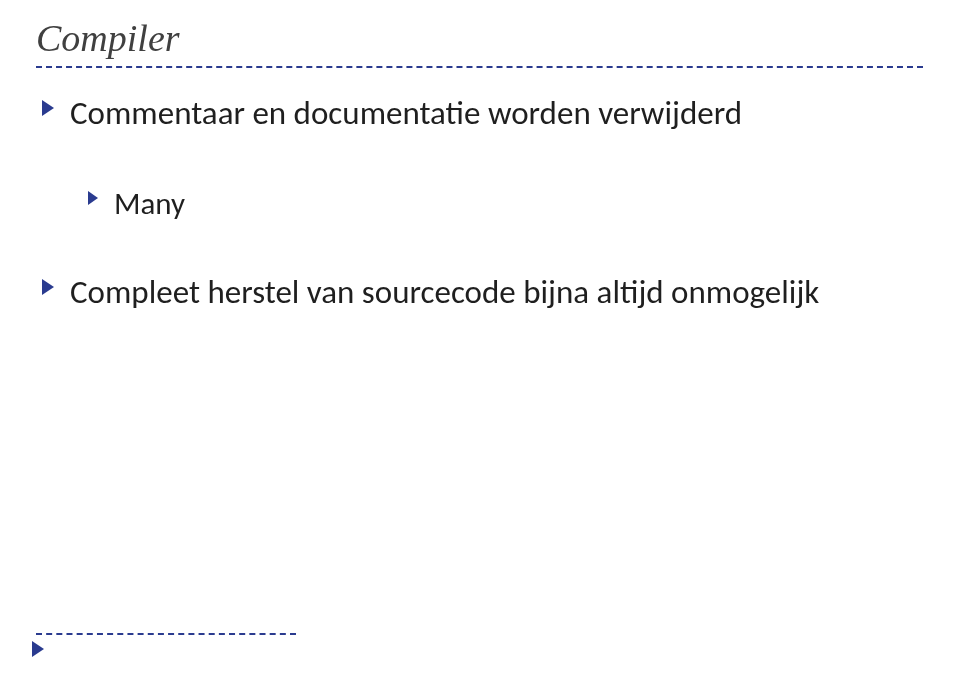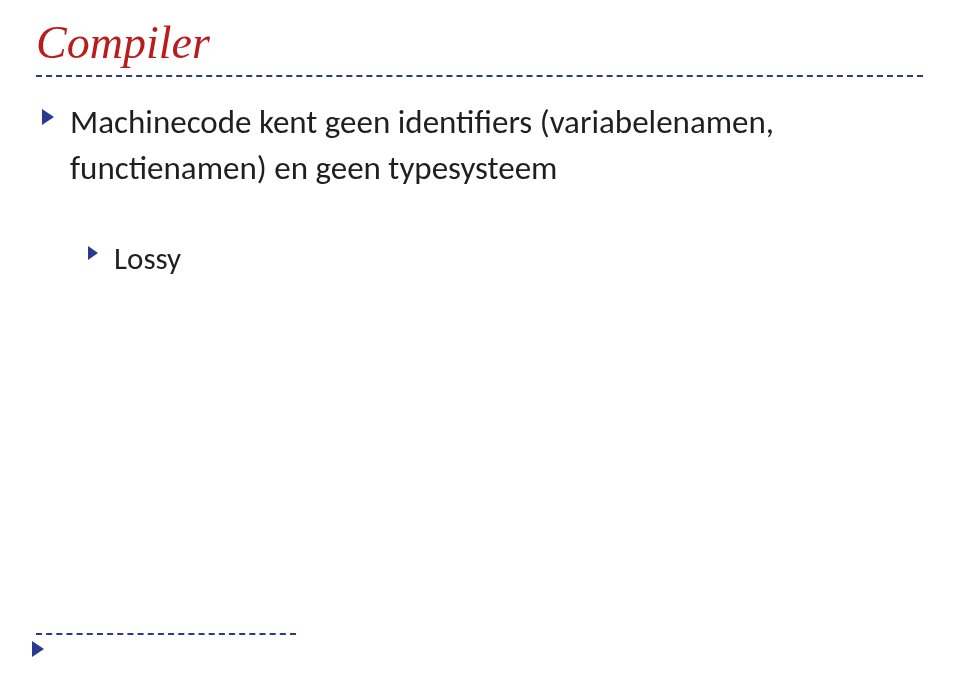--- a/index.html
+++ b/index.html
@@ -13,23 +13,23 @@
     overflow: hidden;
   }
   .slide {
     position: relative;
     width: 959px;
     height: 691px;
     box-sizing: border-box;
     padding: 18px 36px 0 36px;
   }
   .title {
-    font-size: 46px;
+    font-size: 38px;
     line-height: 1.1;
-    color: #b91c1c; 
+    color: #404040; 
     font-weight: 400;
     font-style: italic;
     margin: 0 0 6px 0;
     font-family: "Palatino Linotype", "Book Antiqua", Georgia, "Times New Roman", serif;
   }
   .title-underline {
     border-bottom: 2px dashed #2a3b8f;
     margin-bottom: 22px;
   }
   .bullets {
@@ -92,46 +92,54 @@
 </head>
 <body>
 
 <div class="slide">
 
   <h1 class="title">Compiler</h1>
   <div class="title-underline"></div>
 
   <div class="bullets">
 
-
-
     <div class="lvl1">
       <span class="marker">
         <svg width="14" height="16" viewBox="0 0 14 16">
             <polygon points="0,0 12,8 0,16" fill="#2a3b8f"></polygon>
           </svg>
       </span>
-      <span class="text">Machinecode kent geen identifiers (variabelenamen, functienamen) en geen typesysteem</span>
+      <span class="text">Commentaar en documentatie worden verwijderd</span>
     </div>
+
+
 
     <div class="gap"></div>
 
 
     <div class="lvl2">
       <span class="marker">
         <svg width="12" height="14" viewBox="0 0 12 14">
             <polygon points="0,0 10,7 0,14" fill="#2a3b8f"></polygon>
           </svg>
       </span>
-      <span class="text">Lossy</span>
+      <span class="text">Many</span>
     </div>
 
 
     <div class="gap"></div>
 
+    <div class="lvl1">
+      <span class="marker">
+        <svg width="14" height="16" viewBox="0 0 14 16">
+            <polygon points="0,0 12,8 0,16" fill="#2a3b8f"></polygon>
+          </svg>
+      </span>
+      <span class="text">Compleet herstel van sourcecode bijna altijd onmogelijk</span>
+    </div>
 
   </div>
 
   <div class="footer-line"></div>
   <div class="footer-mark">
     <svg width="14" height="16" viewBox="0 0 14 16">
         <polygon points="0,0 12,8 0,16" fill="#2a3b8f"></polygon>
       </svg>
   </div>
 

